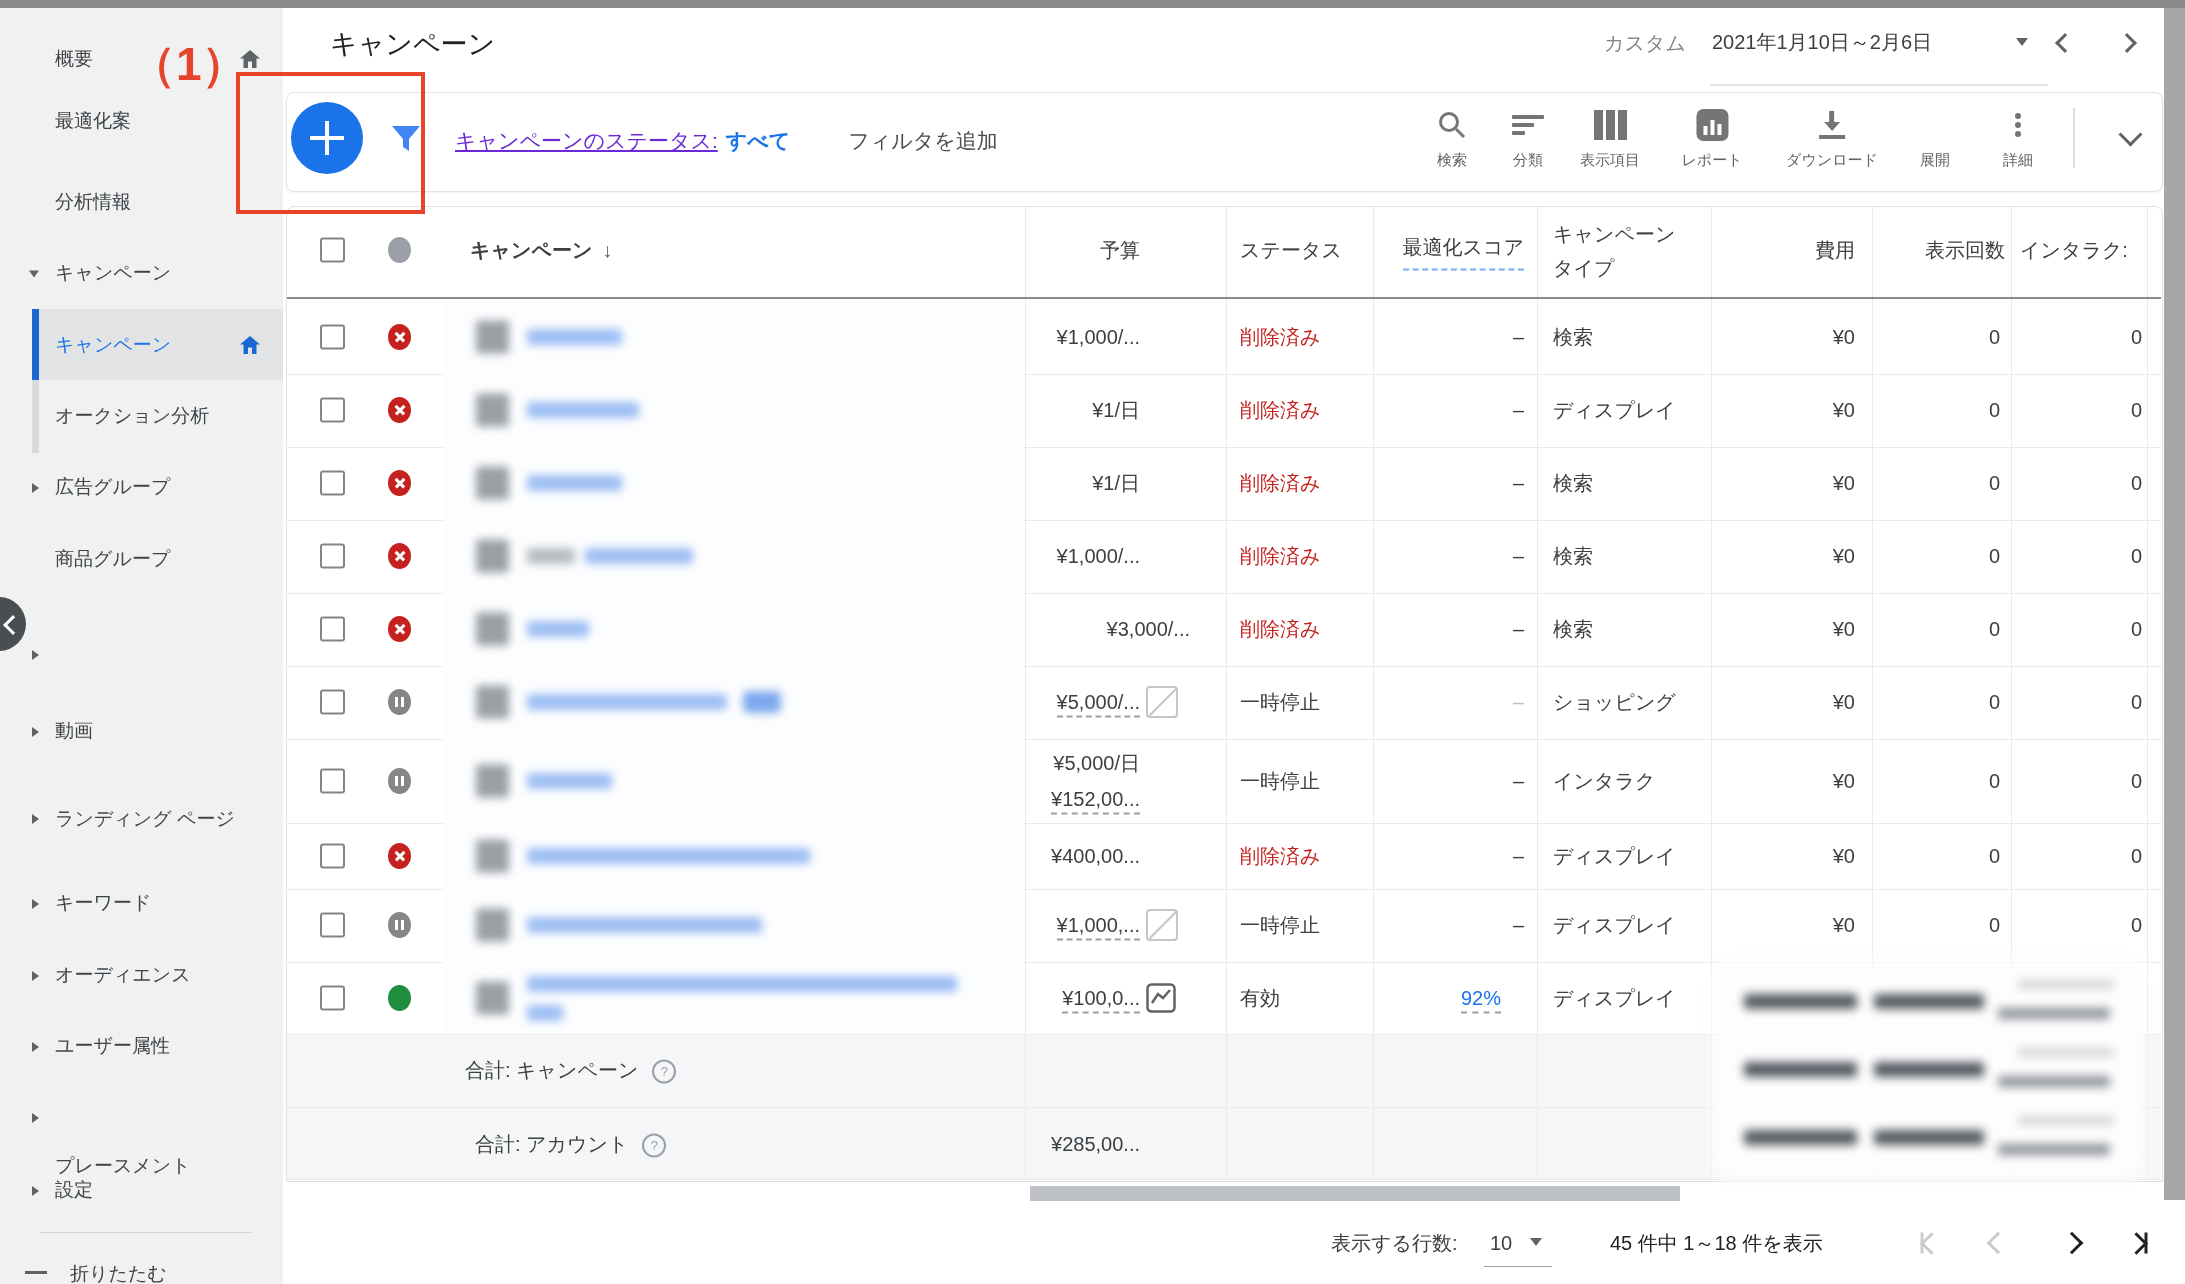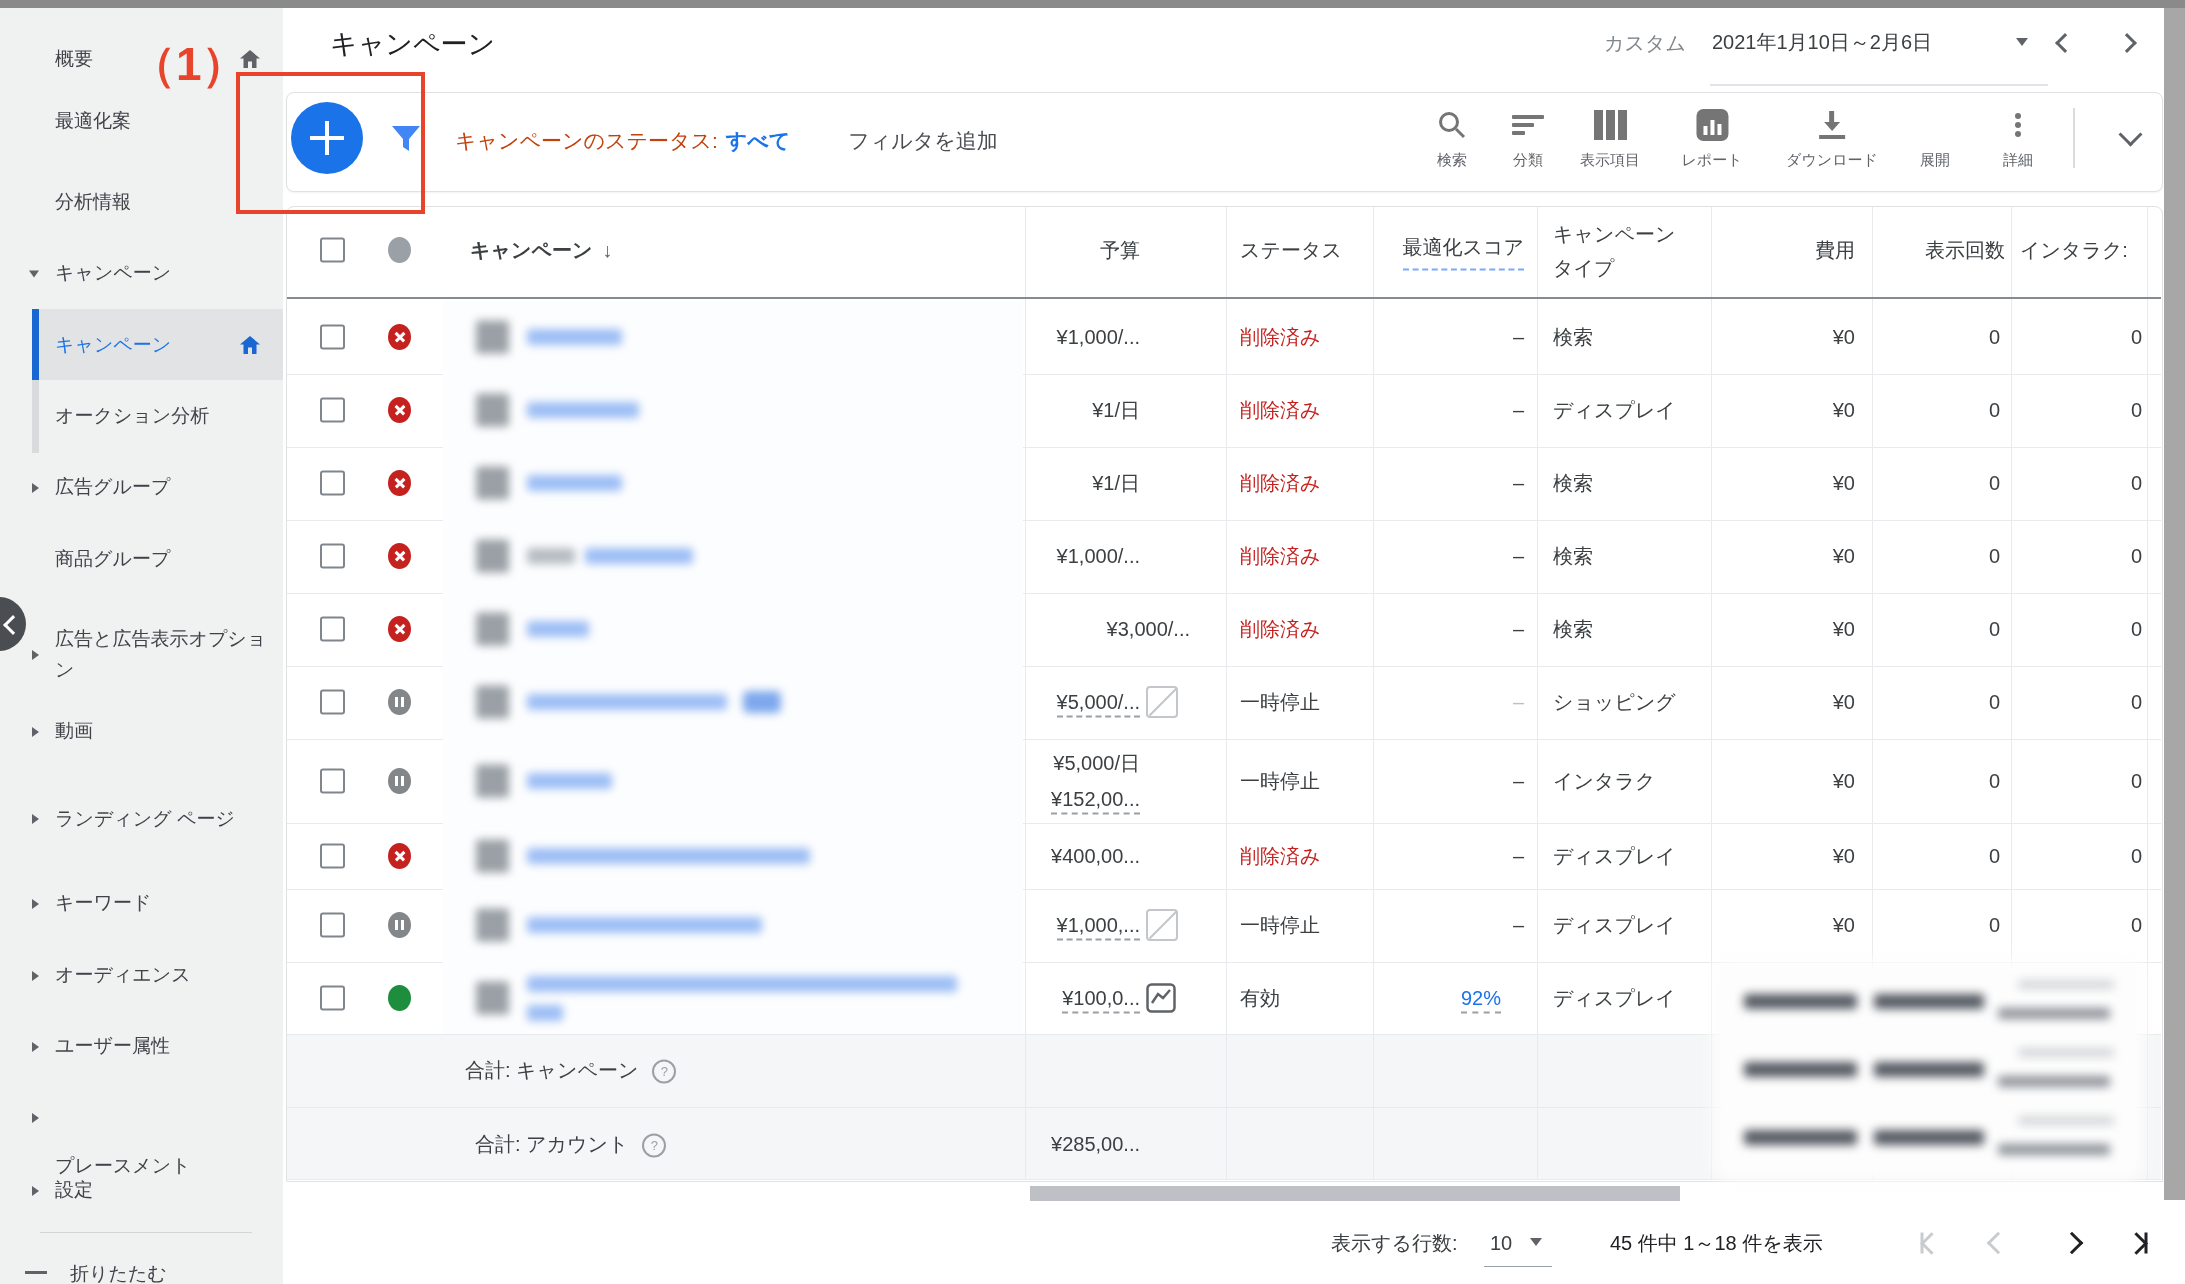--- a/index.html
+++ b/index.html
@@ -41,21 +41,21 @@
   .tri-down{width:0;height:0;border-top:8px solid #5f6368;border-left:6px solid transparent;border-right:6px solid transparent;}
   
   .toolbar-card{position:absolute;left:286px;top:92px;width:1875px;height:98px;background:#fff;
                 border:1px solid #dfe1e5;border-radius:8px;box-shadow:0 1px 2px rgba(0,0,0,.05);z-index:3;}
   .fab-add{position:absolute;left:291px;top:102px;width:72px;height:72px;border-radius:50%;background:#1a73e8;z-index:4;}
   .fab-add::before,.fab-add::after{content:"";position:absolute;background:#fff;left:50%;top:50%;}
   .fab-add::before{width:34px;height:4px;transform:translate(-50%,-50%);}
   .fab-add::after{width:4px;height:34px;transform:translate(-50%,-50%);}
   .funnel{position:absolute;left:391px;top:125px;z-index:4;}
   .filter-text{position:absolute;left:455px;top:127px;font-size:21px;z-index:4;white-space:nowrap;}
-  .filter-text .st{color:#c2410c;}
+  .filter-text .st{color:#6d28d9;text-decoration:underline;}
   .filter-text .stv{color:#1a73e8;font-weight:bold;margin-left:8px;}
   .filter-text .add{color:#4a4d51;margin-left:58px;}
   .tool{position:absolute;top:106px;transform:translateX(-50%);text-align:center;z-index:4;}
   .ticon{height:38px;display:flex;align-items:center;justify-content:center;}
   .tlabel{font-size:15px;color:#5f6368;margin-top:7px;white-space:nowrap;}
   .seg-ic div{height:4px;background:#757575;margin:4px 0;border-radius:1px;}
   .cols-ic{display:flex;gap:3px;}
   .cols-ic div{width:9px;height:30px;background:#757575;}
   .report-ic{width:32px;height:32px;background:#757575;border-radius:7px;display:flex;align-items:flex-end;justify-content:center;gap:3px;padding-bottom:6px;box-sizing:border-box;}
   .report-ic div{width:4px;background:#fff;}
@@ -154,21 +154,20 @@
     <div class="snav sel-label" style="top:337px">キャンペーン</div>
     <svg class="home abs" style="left:237px;top:325px;z-index:3" viewBox="0 0 24 24">
         <path d="M12 3 L22 11.5 H18.5 V21 H14 V14.5 H10 V21 H5.5 V11.5 H2 Z" fill="#1967d2"></path>
       </svg>
     <div class="sub-bar"></div>
     <div class="snav" style="top:408px">オークション分析</div>
     <span class="car-r" style="top:480px"></span>
     <div class="snav" style="top:479px">広告グループ</div>
     <div class="snav" style="top:551px">商品グループ</div>
     <span class="car-r" style="top:647px"></span>
-    <div class="snav wrap" style="top:646px">広告と広告表示オプション</div>
     <span class="car-r" style="top:724px"></span>
     <div class="snav" style="top:723px">動画</div>
     <span class="car-r" style="top:811px"></span>
     <div class="snav wrap" style="top:810px">ランディング ページ</div>
     <span class="car-r" style="top:896px"></span>
     <div class="snav" style="top:895px">キーワード</div>
     <span class="car-r" style="top:968px"></span>
     <div class="snav" style="top:967px">オーディエンス</div>
     <span class="car-r" style="top:1039px"></span>
     <div class="snav" style="top:1038px">ユーザー属性</div>

